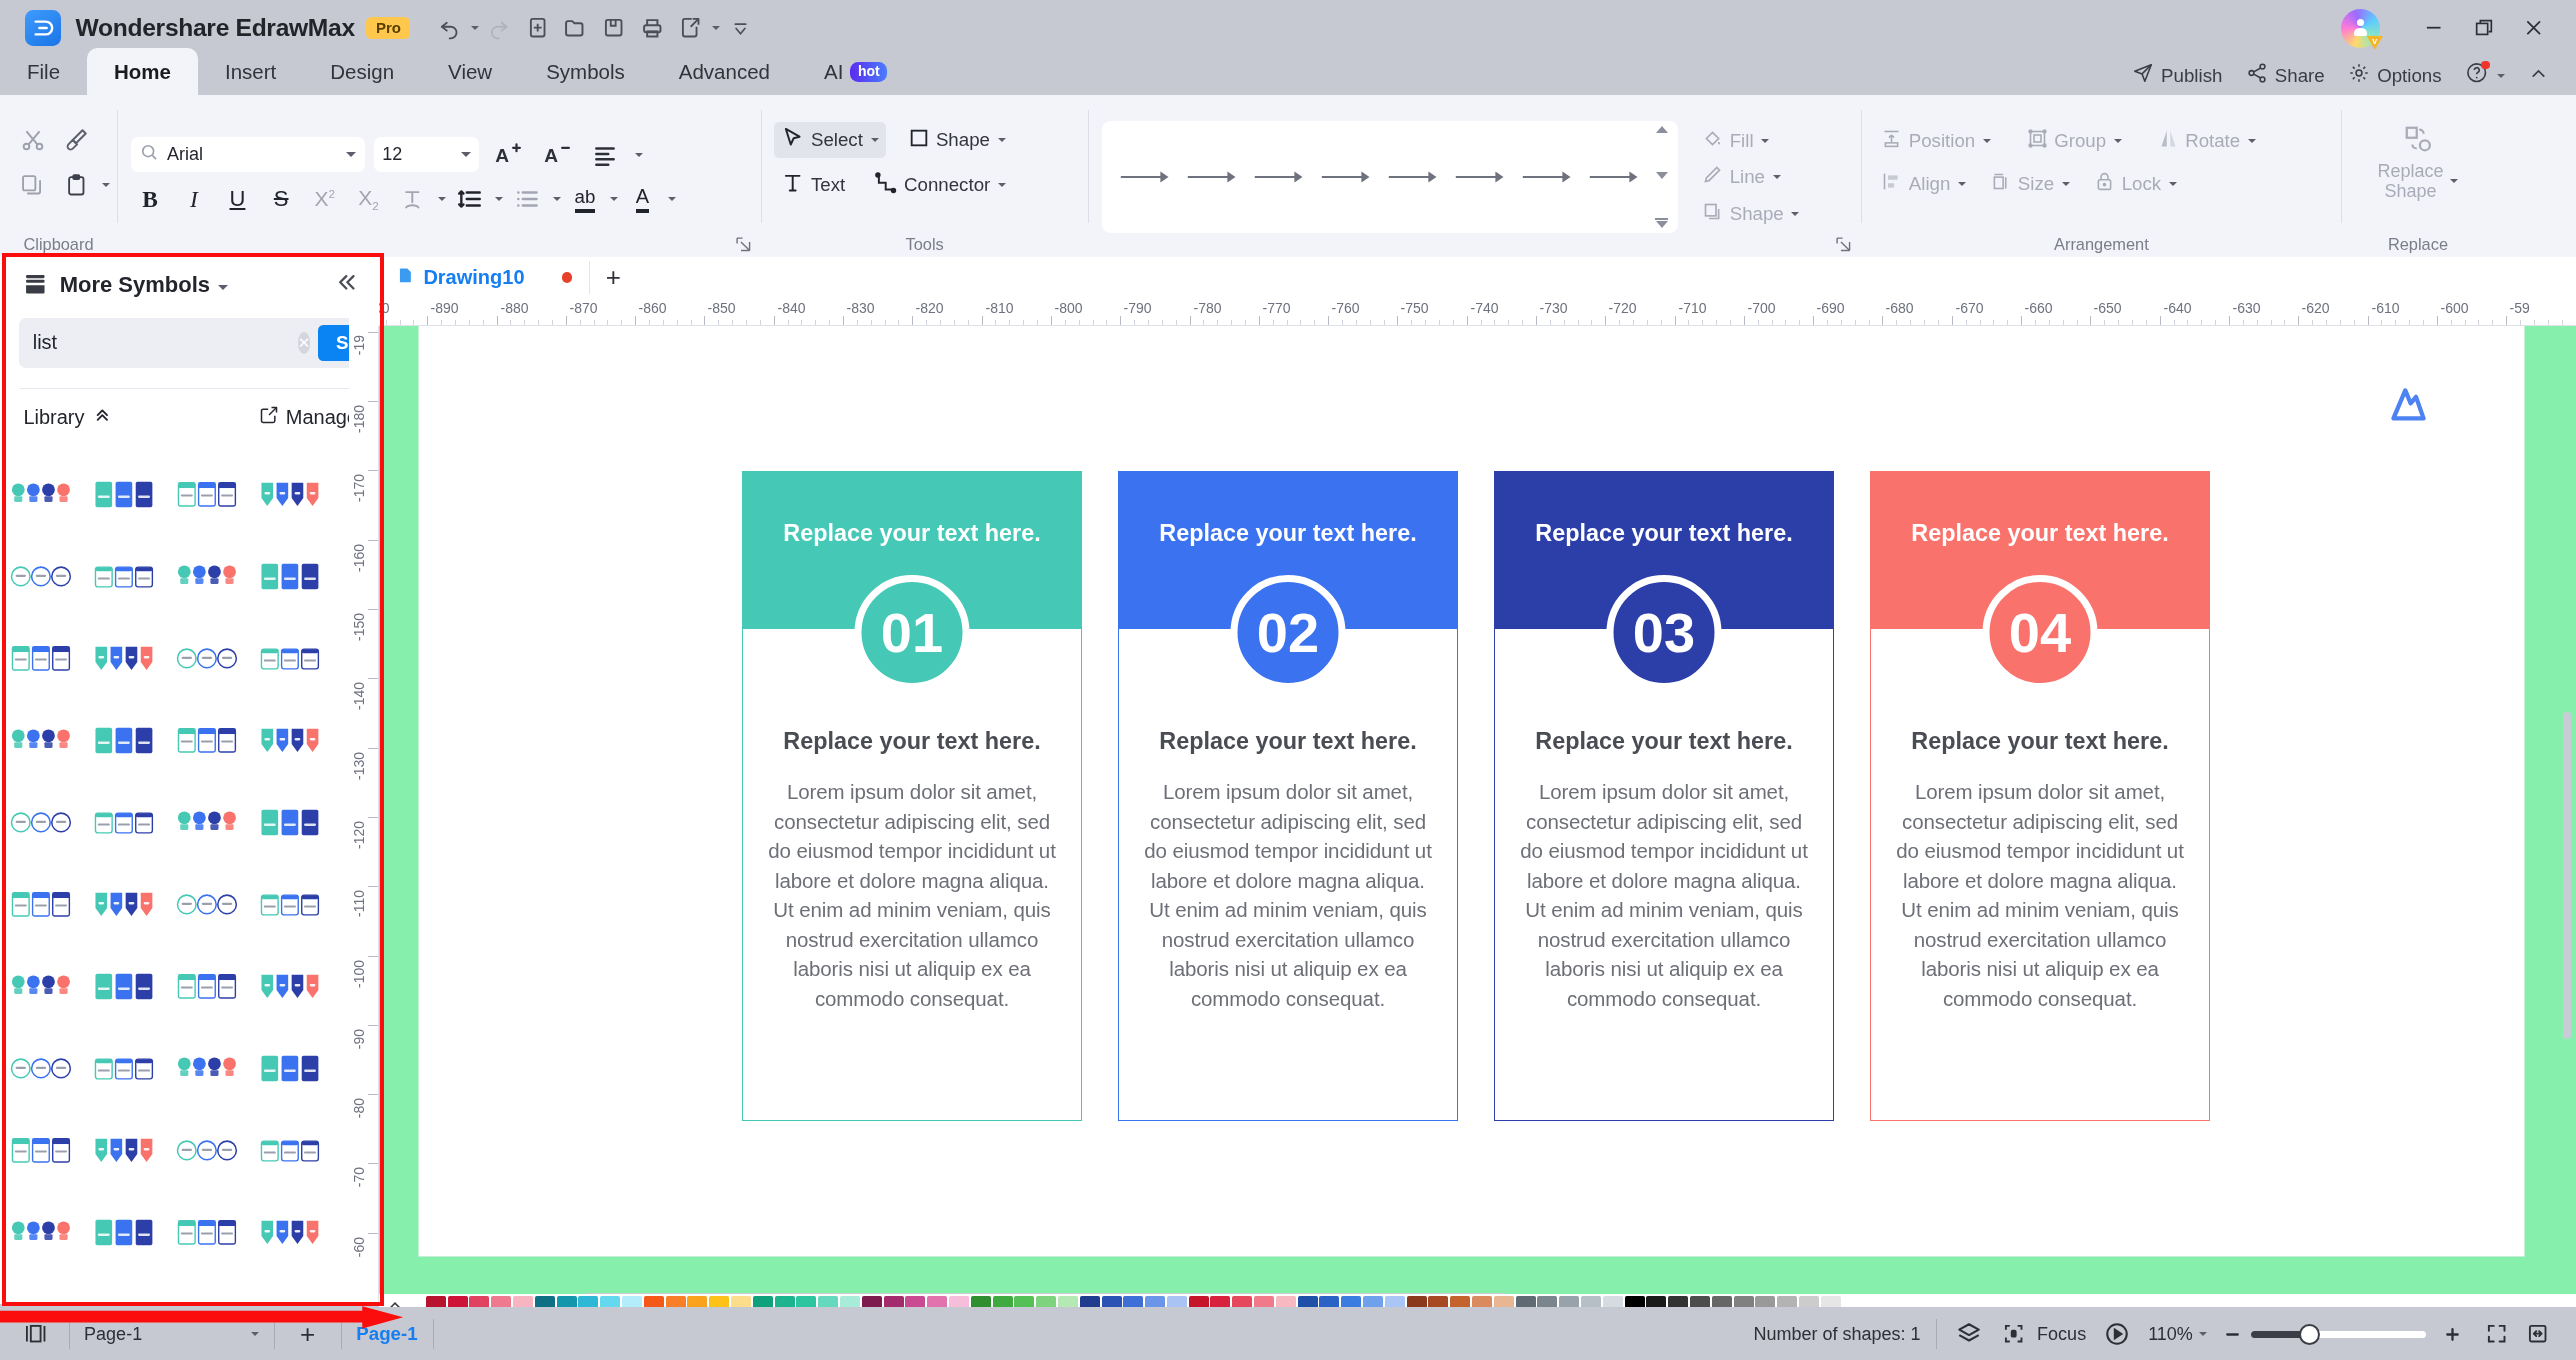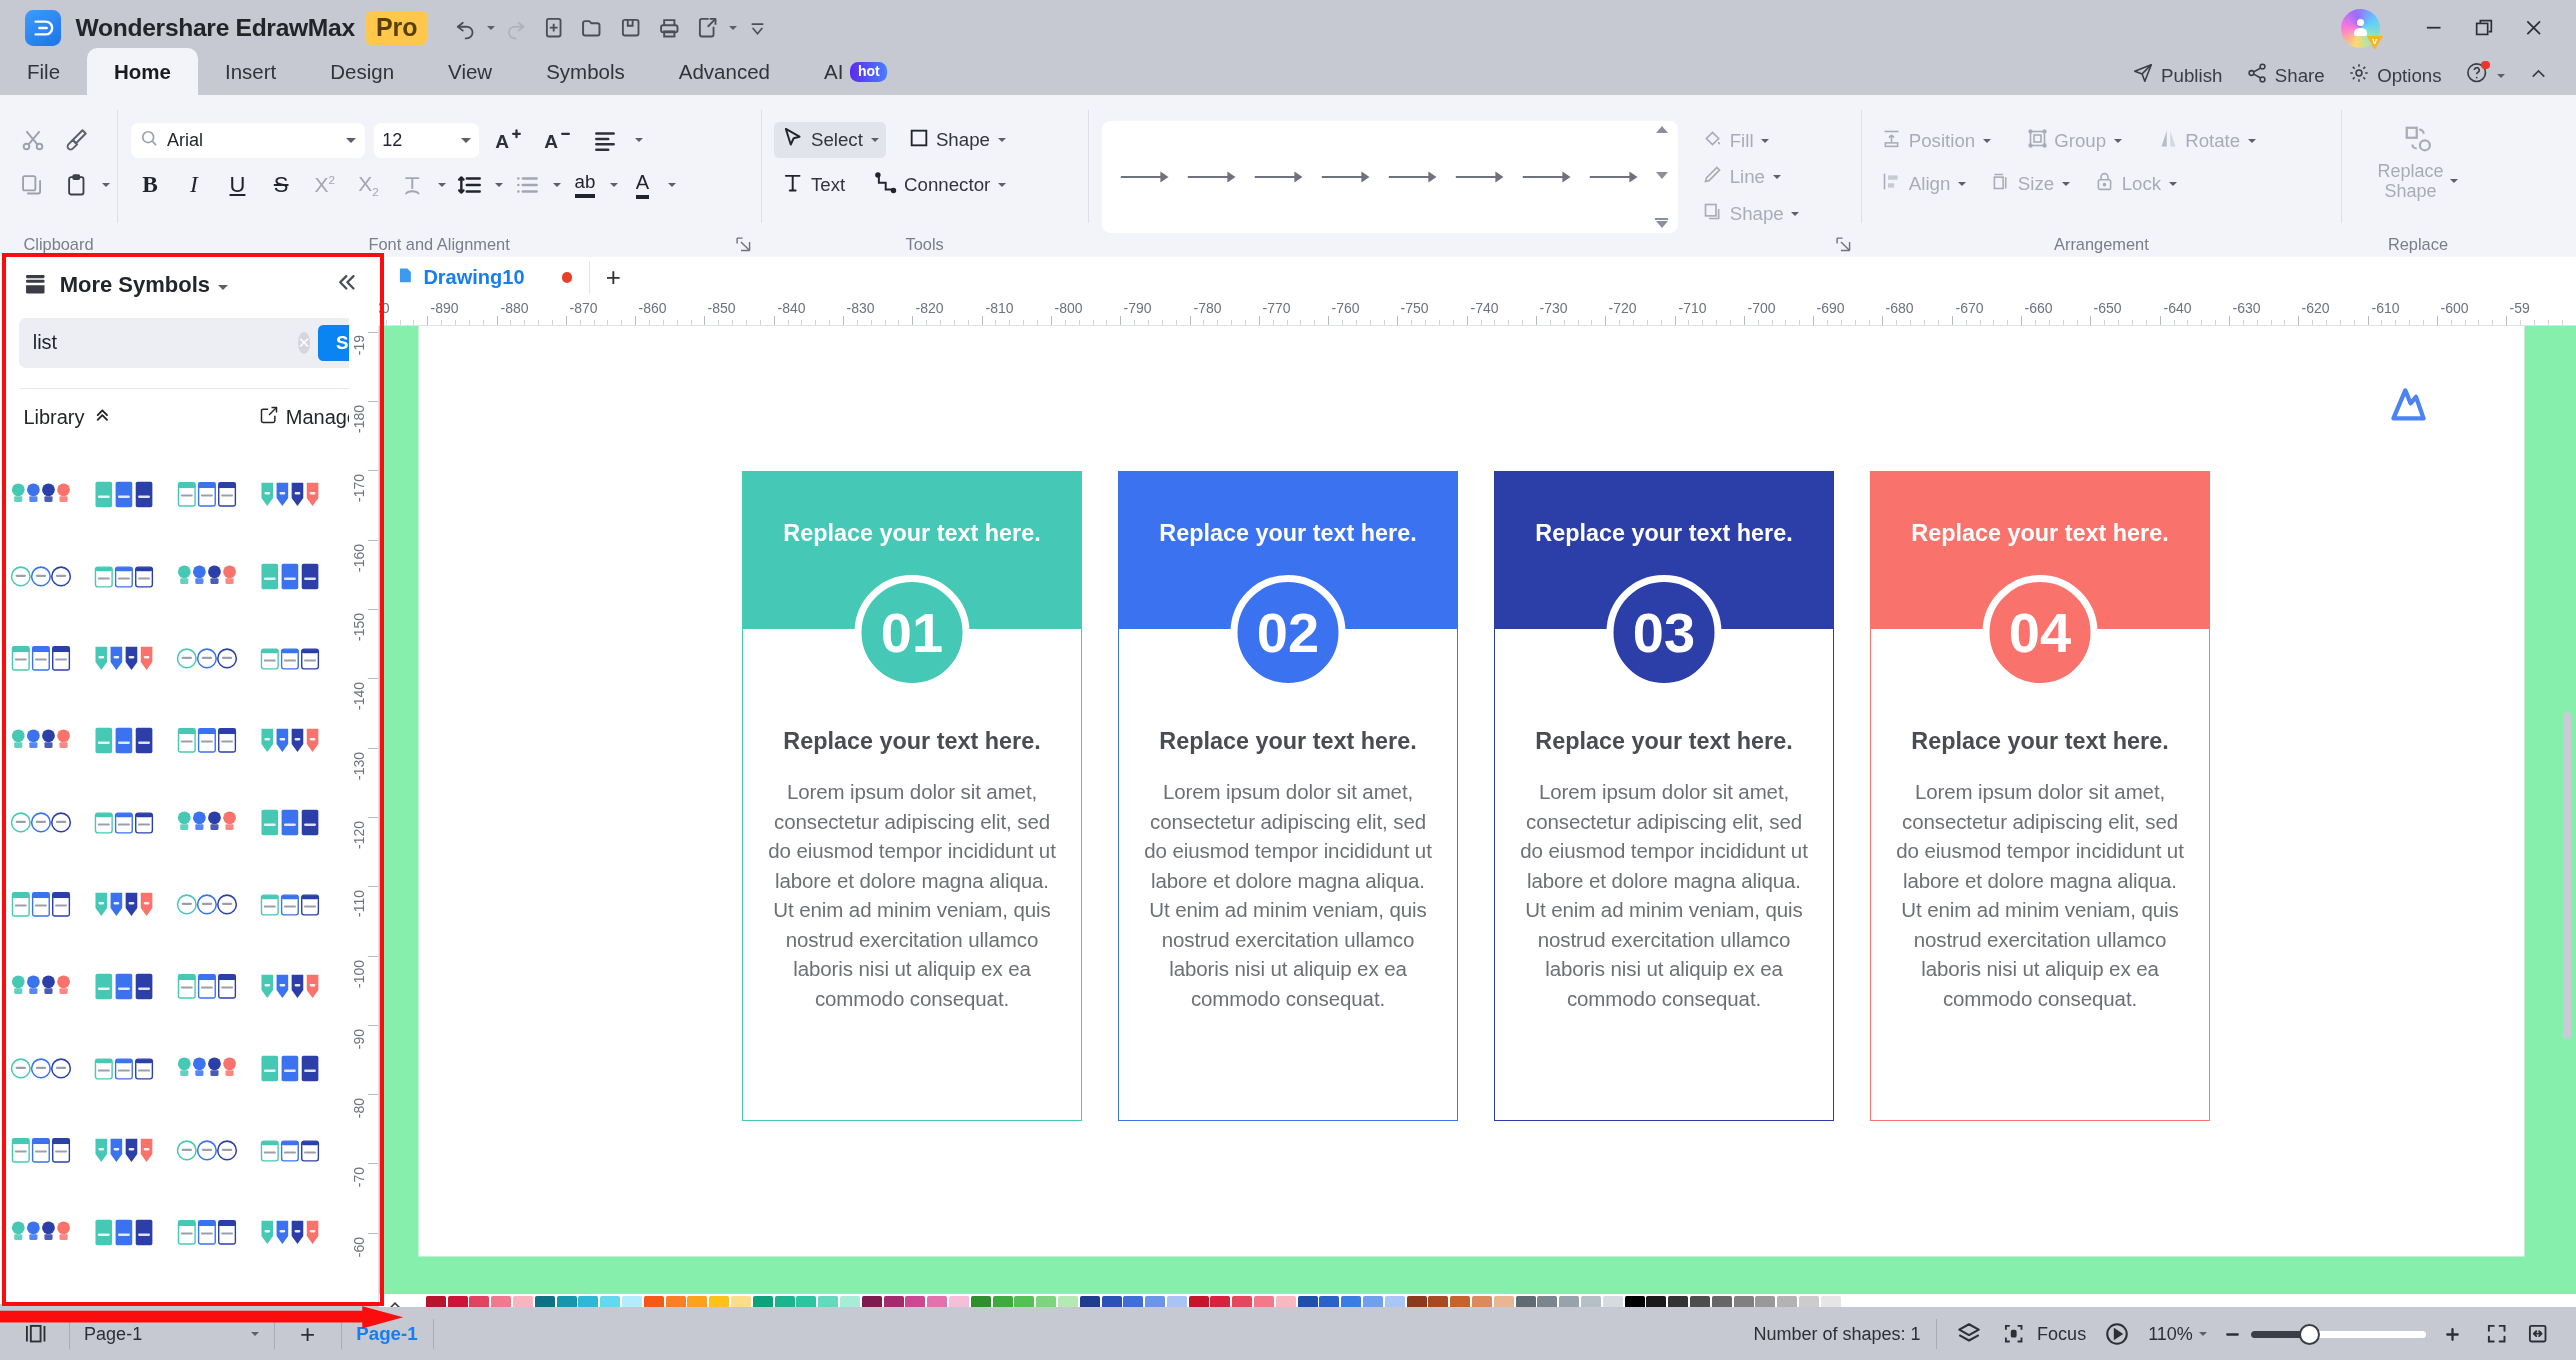--- a/index.html
+++ b/index.html
@@ -17,21 +17,21 @@
     background: #c6c8d2; display: flex; align-items: center;
   }
   .logo-box {
     width: 36px; height: 36px; border-radius: 8.2px; margin-left: 24.6px;
     background: linear-gradient(145deg,#3f9bfb,#1a74e8);
     display: flex; align-items: center; justify-content: center;
   }
   .app-title { font-size: 24.6px; font-weight: bold; color: #23242a; margin-left: 15px; letter-spacing: -0.3px; }
   .pro-badge {
     margin-left: 11.7px; background: #ffc84d; color: #5a4000; font-weight: bold;
-    font-size: 25px; border-radius: 5.3px; padding: 1.8px 9.4px 3.5px 9.4px;
+    font-size: 15px; border-radius: 5.3px; padding: 1.8px 9.4px 3.5px 9.4px;
   }
   .qat { display: flex; align-items: center; margin-left: 21px; gap: 2.3px; }
   .qat-btn {
     width: 36px; height: 36px; display: flex; align-items: center; justify-content: center;
     border-radius: 4.7px;
   }
   .qat-btn svg { display: block; }
   .caret { width: 0; height: 0; border-left: 5.3px solid transparent; border-right: 5.3px solid transparent;
            border-top: 5.8px solid #5c5f6b; margin-left: 1.2px; }
   .caret.sm { border-left-width: 4.1px; border-right-width: 4.1px; border-top-width: 4.7px; }
@@ -522,21 +522,20 @@
               <span style="font-size:18.7px;color:#22242b;border-bottom:4.1px solid #22242b;padding-bottom:1.2px;">ab</span>
             </div>
             <div class="caret sm"></div>
             <div class="icon-cell">
               <span style="font-size:20px;color:#22242b;border-bottom:4.1px solid #22242b;padding-bottom:1.2px;">A</span>
             </div>
             <div class="caret sm"></div>
           </div>
         </div>
       </div>
-      <div class="rgroup-label">Font and Alignment</div>
       <div class="dialog-launcher">
         <svg width="18.7" height="18.7" viewBox="0 0 24 24" fill="none" stroke="#6e717e" stroke-width="1.8">
             <path d="M4 4h7M4 4v7"></path>
             <path d="M20 20V9M20 20H9"></path>
             <path d="M20 20L9 9"></path>
           </svg>
       </div>
     </div>
     <div class="rsep"></div>
 

